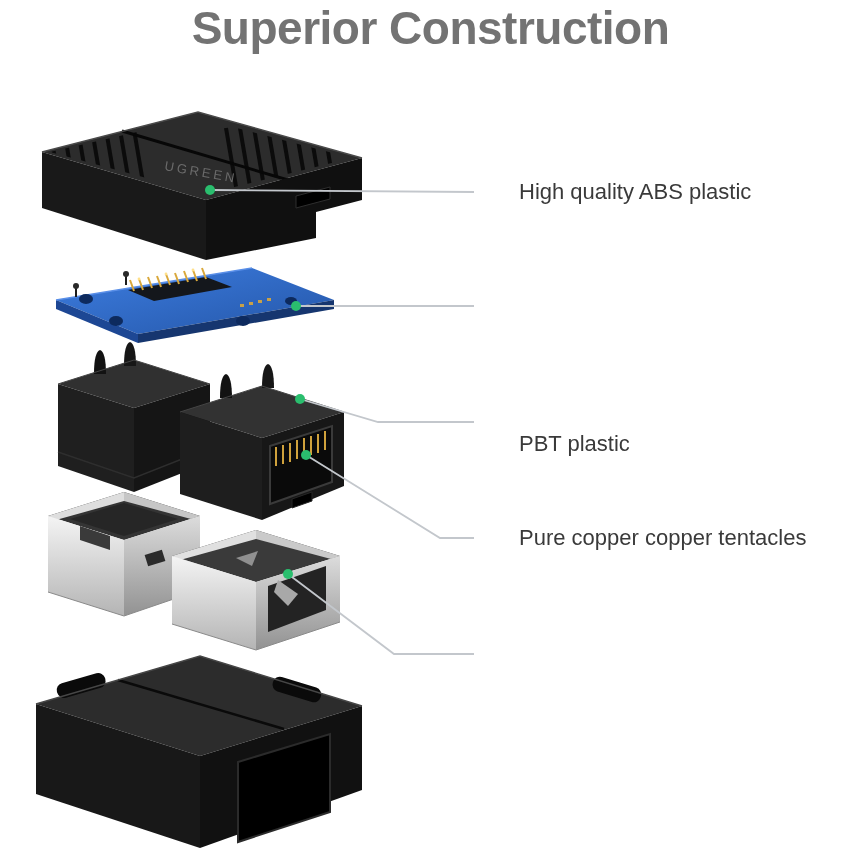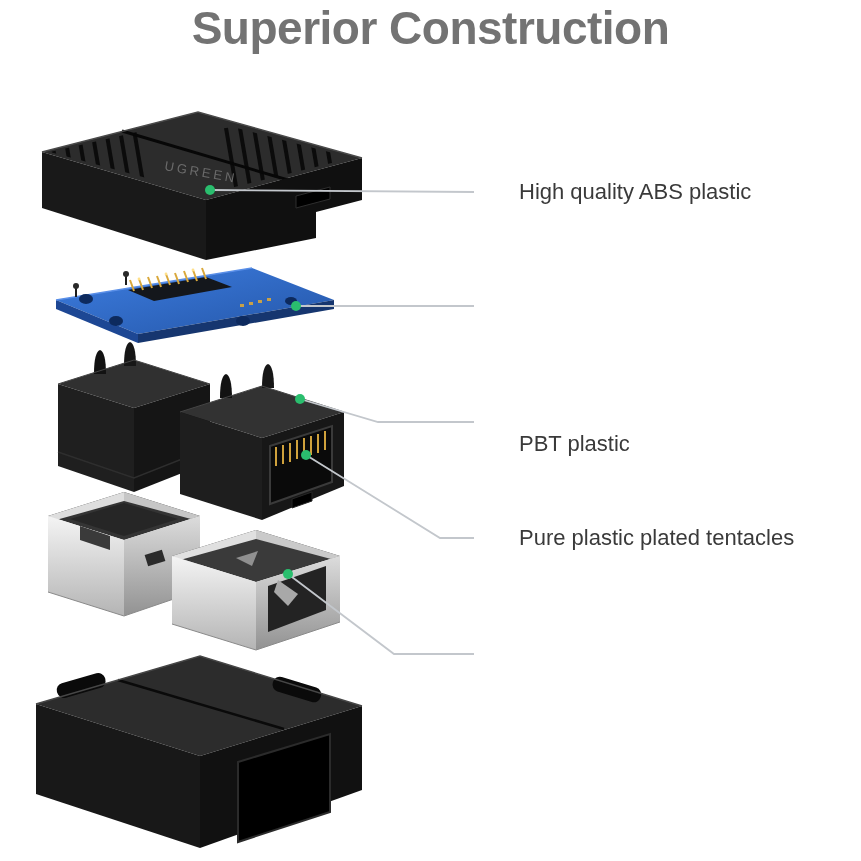--- a/index.html
+++ b/index.html
@@ -190,15 +190,15 @@
       <circle cx="210" cy="190" r="5"></circle>
       <circle cx="296" cy="306" r="5"></circle>
       <circle cx="300" cy="399" r="5"></circle>
       <circle cx="306" cy="455" r="5"></circle>
       <circle cx="288" cy="574" r="5"></circle>
     </g>
   </svg>
 
   <div class="callout-label" style="top:192px">High quality ABS plastic</div>
   <div class="callout-label" style="top:444px">PBT plastic</div>
-  <div class="callout-label" style="top:538px">Pure plastic plated tentacles</div>
+  <div class="callout-label" style="top:538px">Pure copper copper tentacles</div>
 
 </div>
 
 </body></html>

